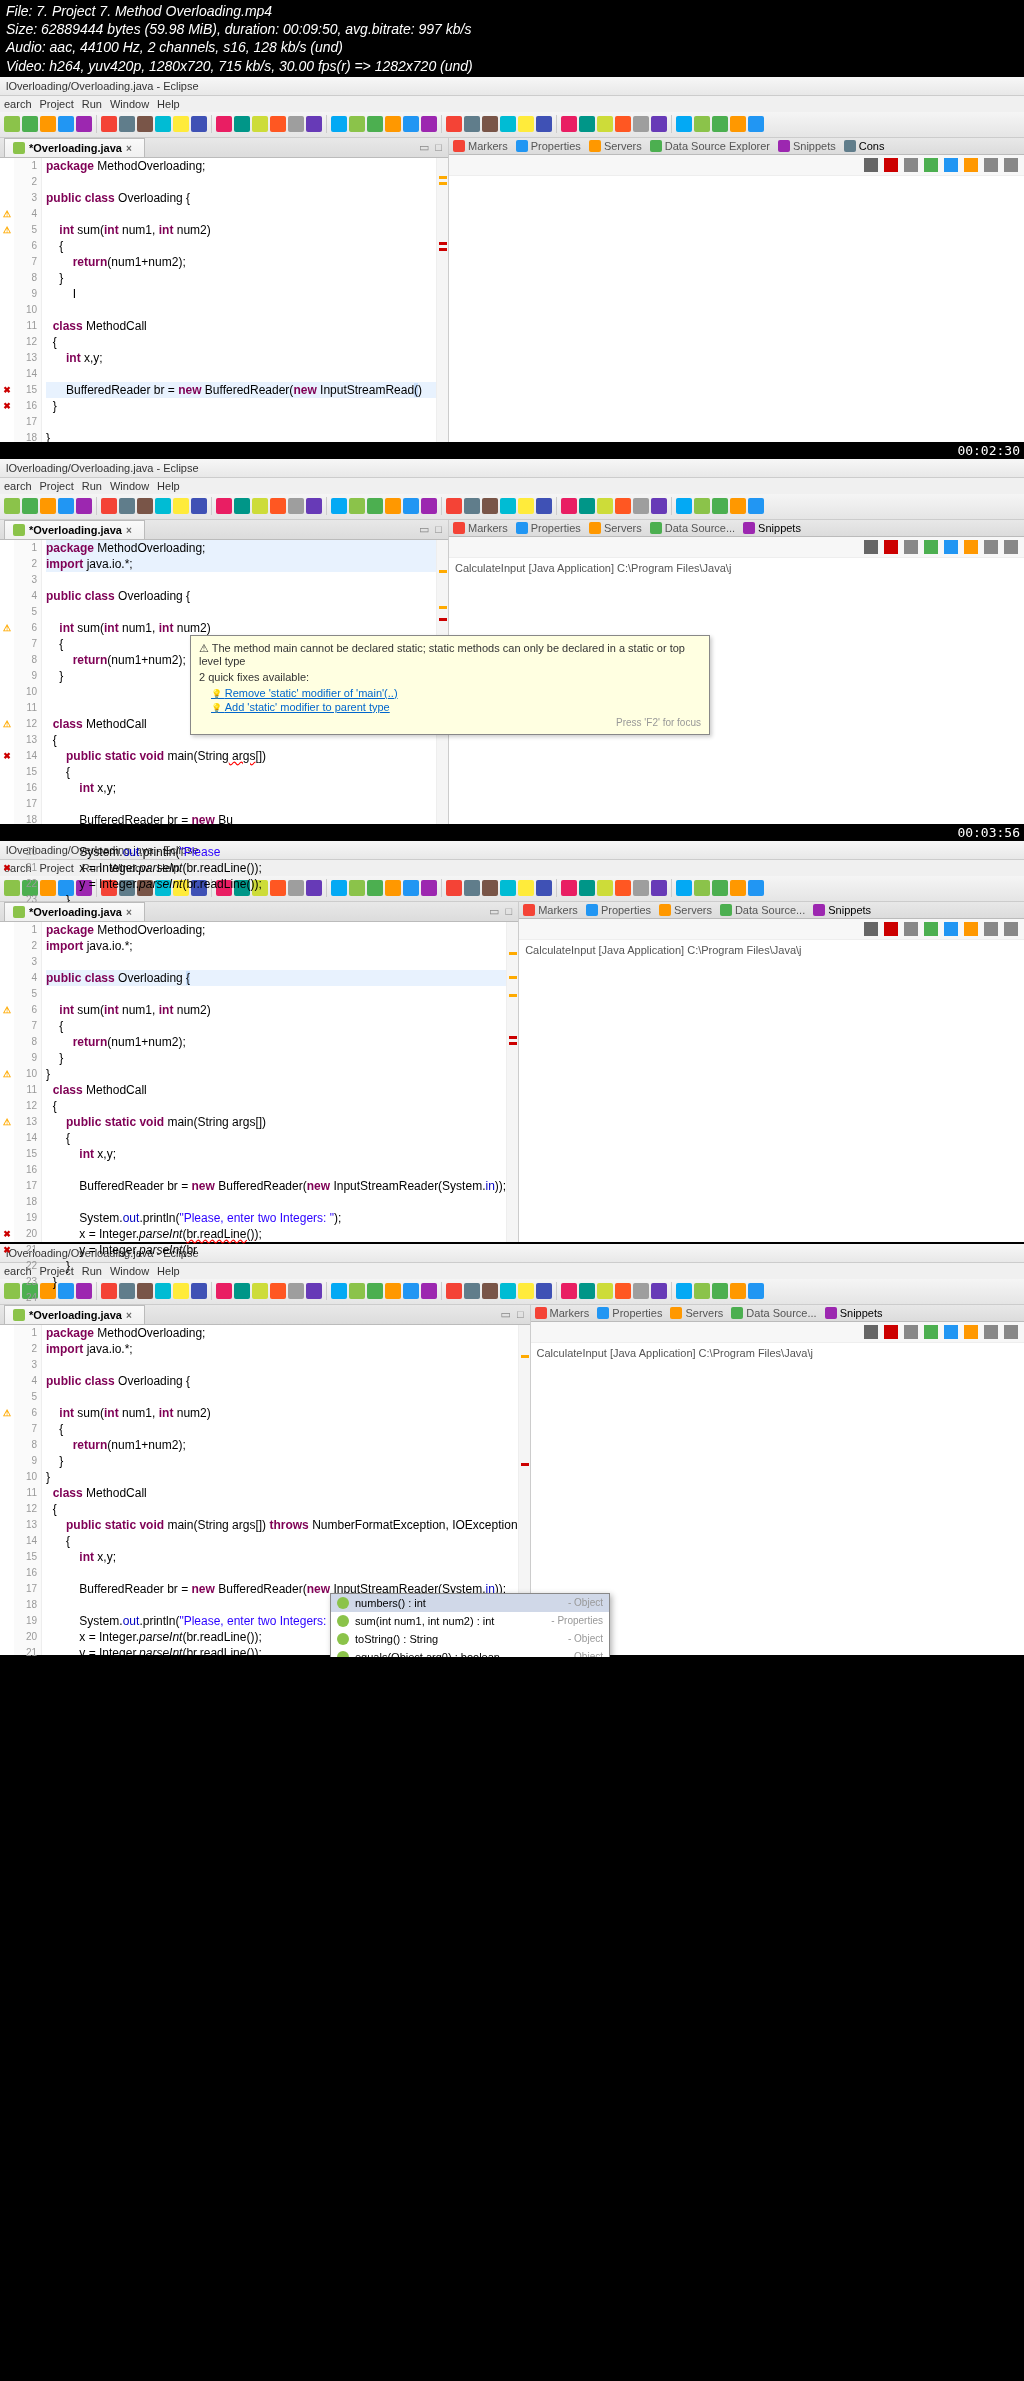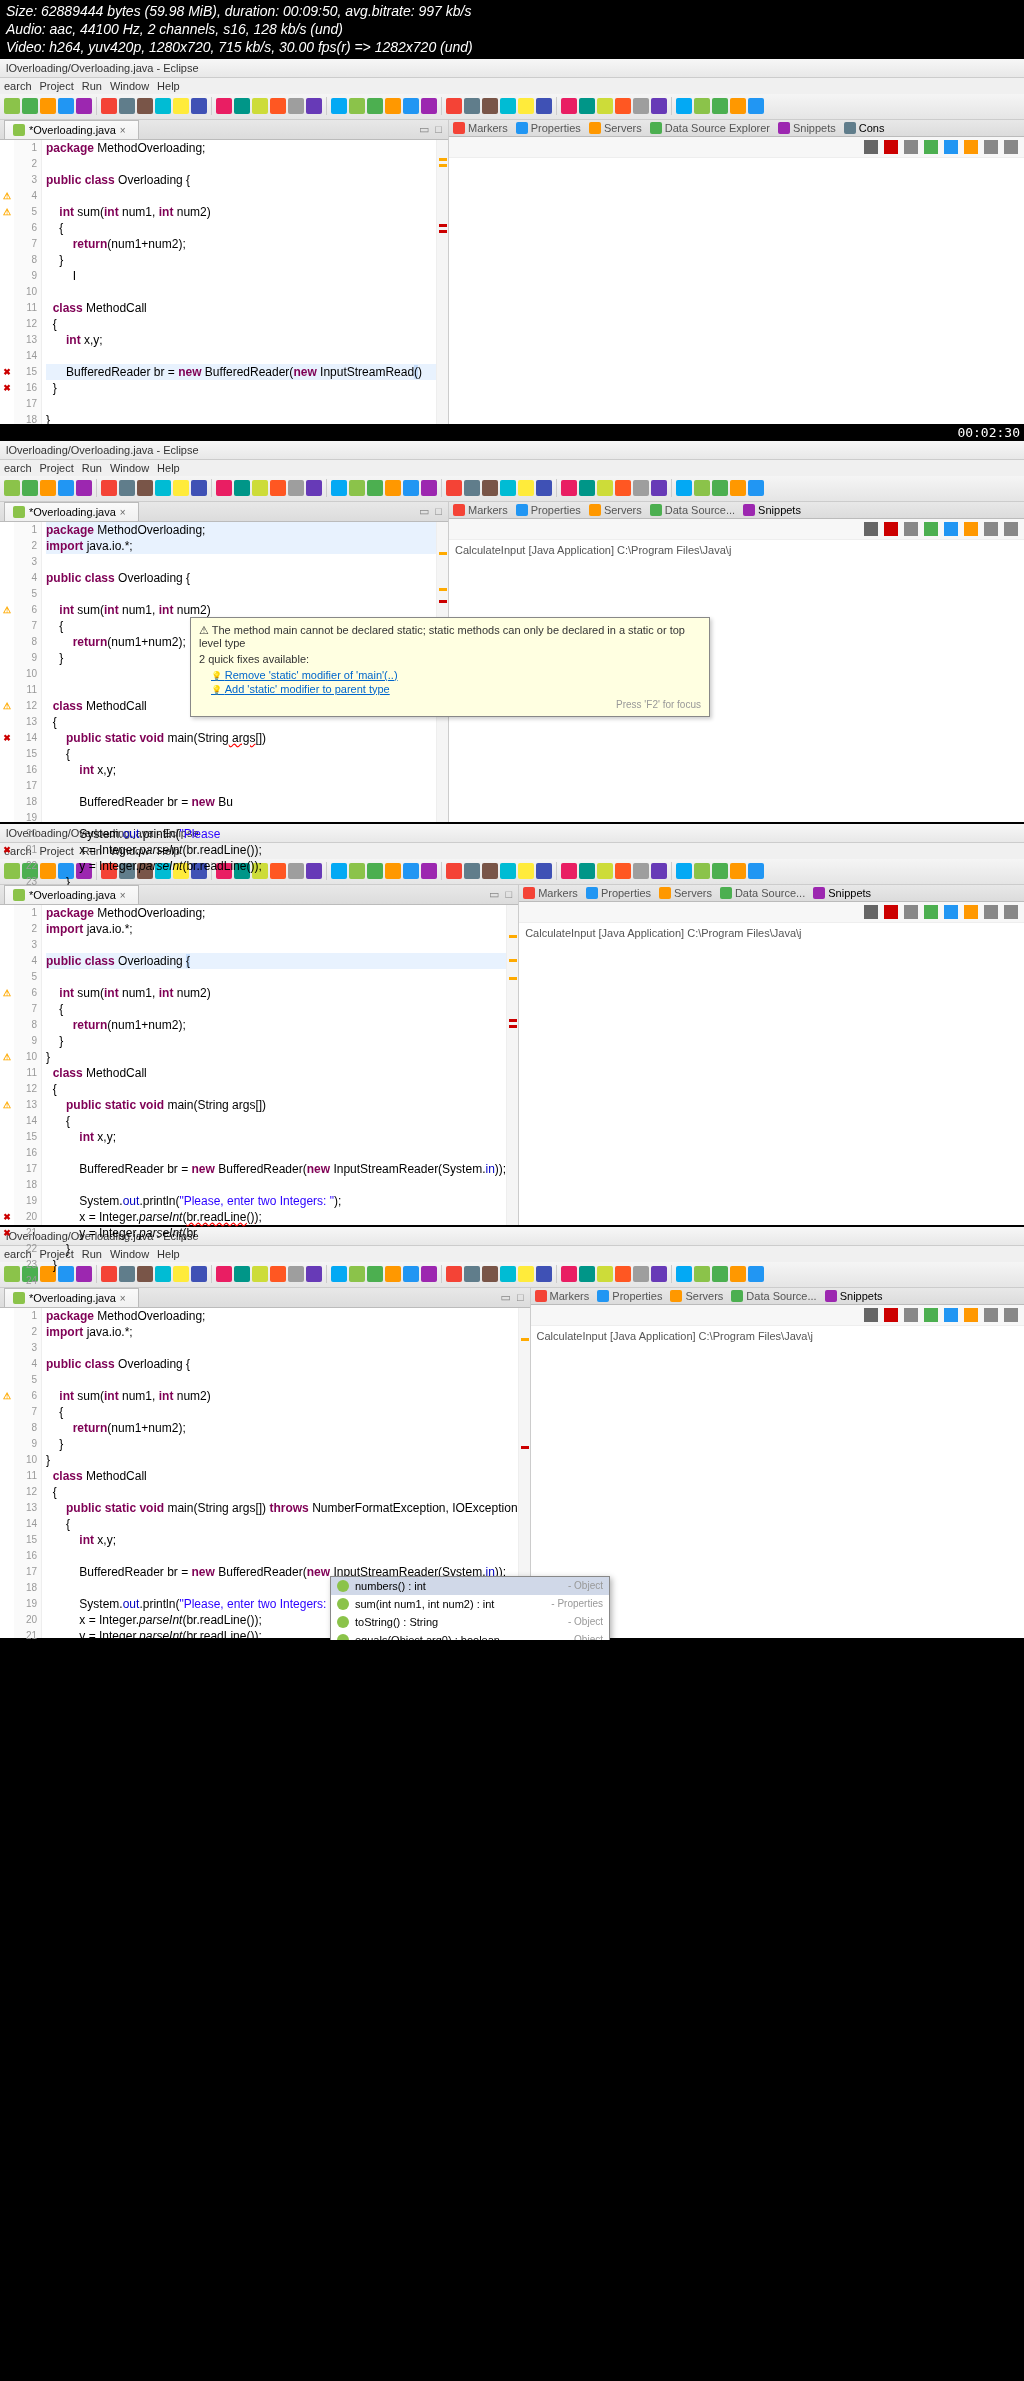--- a/index.html
+++ b/index.html
@@ -8,21 +8,21 @@
 .eclipse-frame { background: #fff; margin-bottom: 2px; }
 .title-bar { background: linear-gradient(#f7f7f7, #e8e8e8); border-bottom: 1px solid #ccc; padding: 3px 6px; font-size: 11px; color: #333; }
 .menu-bar { background: #f0f0f0; padding: 2px 4px; font-size: 11px; color: #333; }
 .menu-bar span { margin-right: 8px; cursor: pointer; }
 .toolbar { background: linear-gradient(#f5f5f5, #e5e5e5); padding: 3px 4px; border-bottom: 1px solid #ccc; display: flex; gap: 2px; align-items: center; flex-wrap: wrap; min-height: 26px; }
 .tb-icon { width: 16px; height: 16px; border-radius: 2px; display: inline-block; cursor: pointer; }
 .tb-sep { width: 1px; height: 18px; background: #ccc; margin: 0 2px; }
 .editor-area { display: flex; background: #fff; }
 .left-panel { flex: 1; border-right: 1px solid #ccc; background: #fff; }
 .tab-bar { background: linear-gradient(#e8e8e8, #dcdcdc); border-bottom: 1px solid #bbb; display: flex; align-items: center; padding-left: 4px; }
-.tab { background: linear-gradient(#fafafa, #f0f0f0); border: 1px solid #bbb; border-bottom: none; padding: 3px 8px; font-size: 11px; display: flex; align-items: center; gap: 4px; }
+.tab { background: linear-gradient(#fafafa, #f0f0f0); border: 1px solid #bbb; border-bottom: none; padding: 3px 8px; font-size: 11px; display: flex; align-items: center; gap: 4px; font-weight: bold; }
 .tab-icon { width: 12px; height: 12px; background: #8bc34a; border-radius: 2px; }
 .tab-close { width: 10px; height: 10px; color: #666; cursor: pointer; font-size: 10px; }
 .tab-right-icons { margin-left: auto; display: flex; gap: 6px; padding-right: 6px; }
 .code-area { display: flex; background: #fff; font-family: 'Courier New', monospace; font-size: 12px; }
 .gutter { width: 28px; background: #fafafa; border-right: 1px solid #eee; text-align: right; color: #999; padding-right: 4px; }
 .gutter .ln { height: 16px; line-height: 16px; font-size: 10px; }
 .marker-col { width: 14px; background: #fff; }
 .marker { height: 16px; display: flex; align-items: center; justify-content: center; }
 .marker.err { color: #c00; font-weight: bold; font-size: 9px; }
 .marker.warn { color: #fa0; font-weight: bold; font-size: 9px; }
@@ -58,20 +58,21 @@
 .ruler-mark { width: 8px; height: 3px; margin-left: 2px; position: absolute; }
 .ruler-mark.red { background: #c00; }
 .ruler-mark.yellow { background: #fa0; }
 .timestamp-overlay { position: relative; text-align: right; color: #fff; background: #000; font-size: 13px; font-family: monospace; padding: 1px 4px; margin-top: -18px; z-index: 10; }
 </style>
 </head>
 <body>
 
 <div id="container">
     <div class="video-info">
+      <div>File: 7. Project 7. Method Overloading.mp4</div>
       <div>Size: 62889444 bytes (59.98 MiB), duration: 00:09:50, avg.bitrate: 997 kb/s</div>
       <div>Audio: aac, 44100 Hz, 2 channels, s16, 128 kb/s (und)</div>
       <div>Video: h264, yuv420p, 1280x720, 715 kb/s, 30.00 fps(r) =&gt; 1282x720 (und)</div>
     </div>
     <div class="eclipse-frame">
       <div class="title-bar">lOverloading/Overloading.java - Eclipse</div>
       <div class="menu-bar"><span>earch</span><span>Project</span><span>Run</span><span>Window</span><span>Help</span></div>
       <div class="toolbar">
         <span class="tb-icon" style="background:#8bc34a"></span>
         <span class="tb-icon" style="background:#4caf50"></span>
@@ -362,20 +363,21 @@
             <span class="rp-tb-icon" style="background:#4caf50"></span>
             <span class="rp-tb-icon" style="background:#2196f3"></span>
             <span class="rp-tb-icon" style="background:#ff9800"></span>
             <span class="rp-tb-icon" style="background:#888"></span>
             <span class="rp-tb-icon" style="background:#888"></span>
           </div>
           <div class="rp-content"><terminated> CalculateInput [Java Application] C:\Program Files\Java\j</terminated></div>
         </div>
       </div>
     </div>
+    <div class="timestamp-overlay">00:03:56</div>
     <div class="eclipse-frame">
       <div class="title-bar">lOverloading/Overloading.java - Eclipse</div>
       <div class="menu-bar"><span>earch</span><span>Project</span><span>Run</span><span>Window</span><span>Help</span></div>
       <div class="toolbar">
         <span class="tb-icon" style="background:#8bc34a"></span>
         <span class="tb-icon" style="background:#4caf50"></span>
         <span class="tb-icon" style="background:#ff9800"></span>
         <span class="tb-icon" style="background:#2196f3"></span>
         <span class="tb-icon" style="background:#9c27b0"></span>
         <span class="tb-sep"></span>

